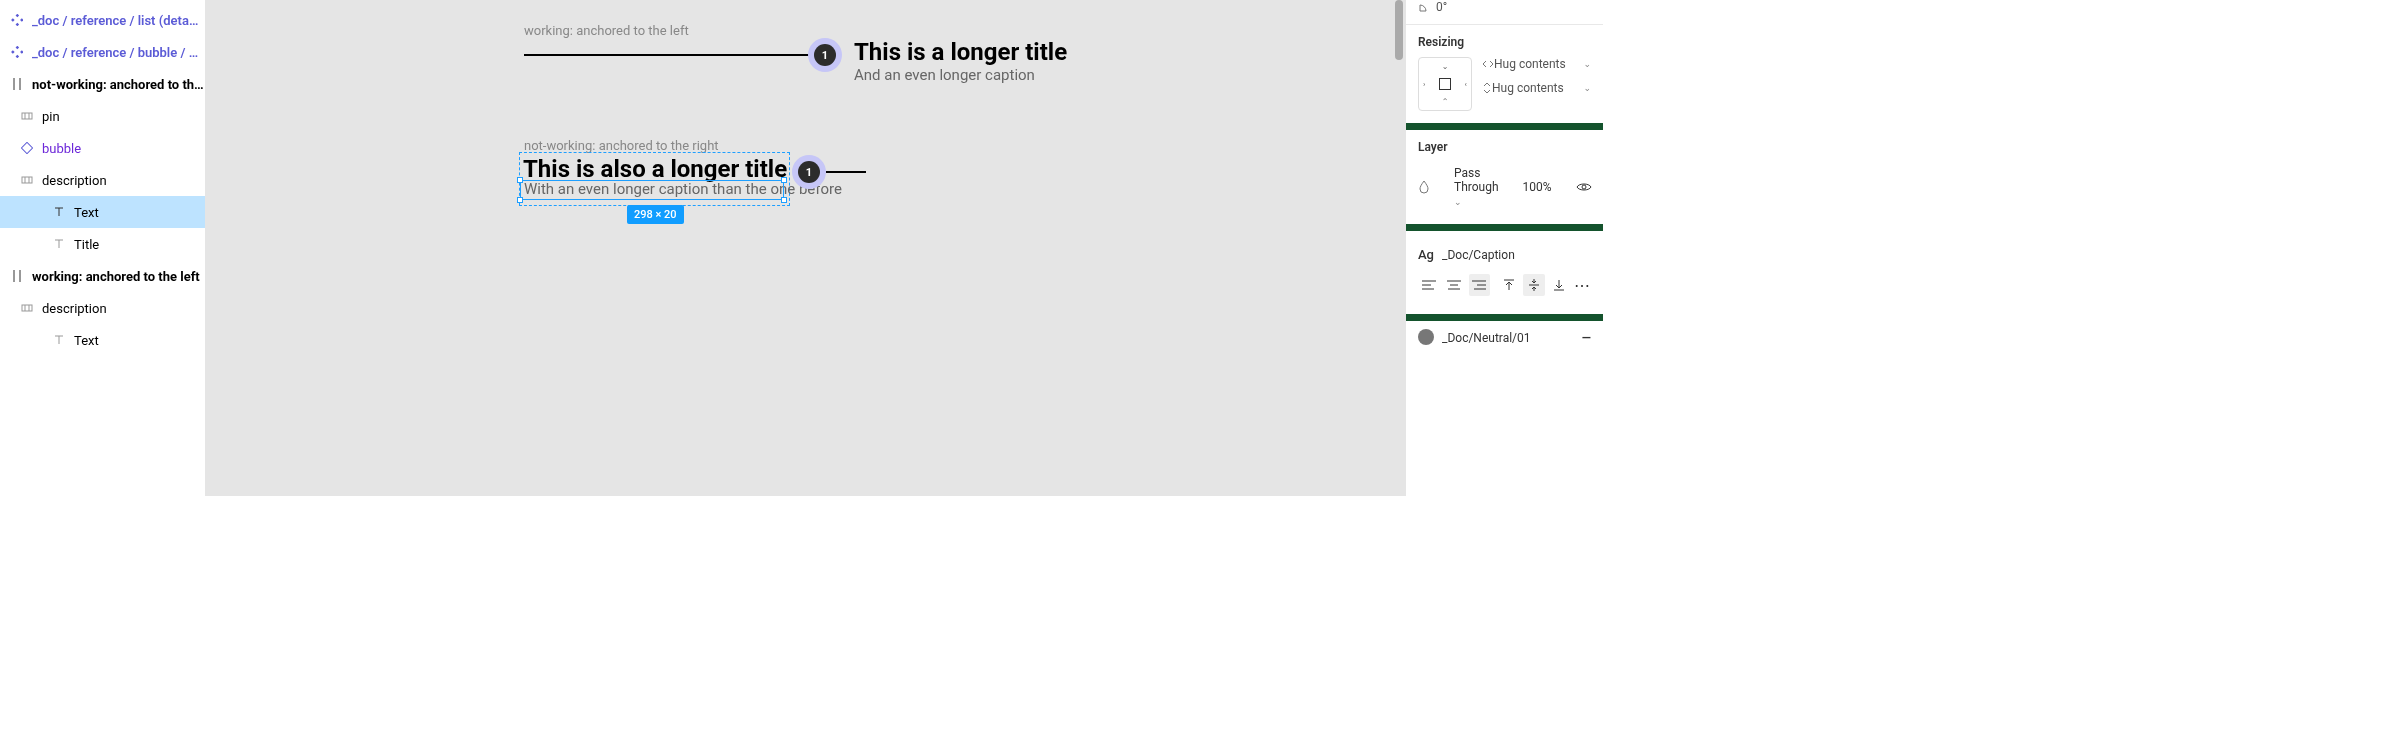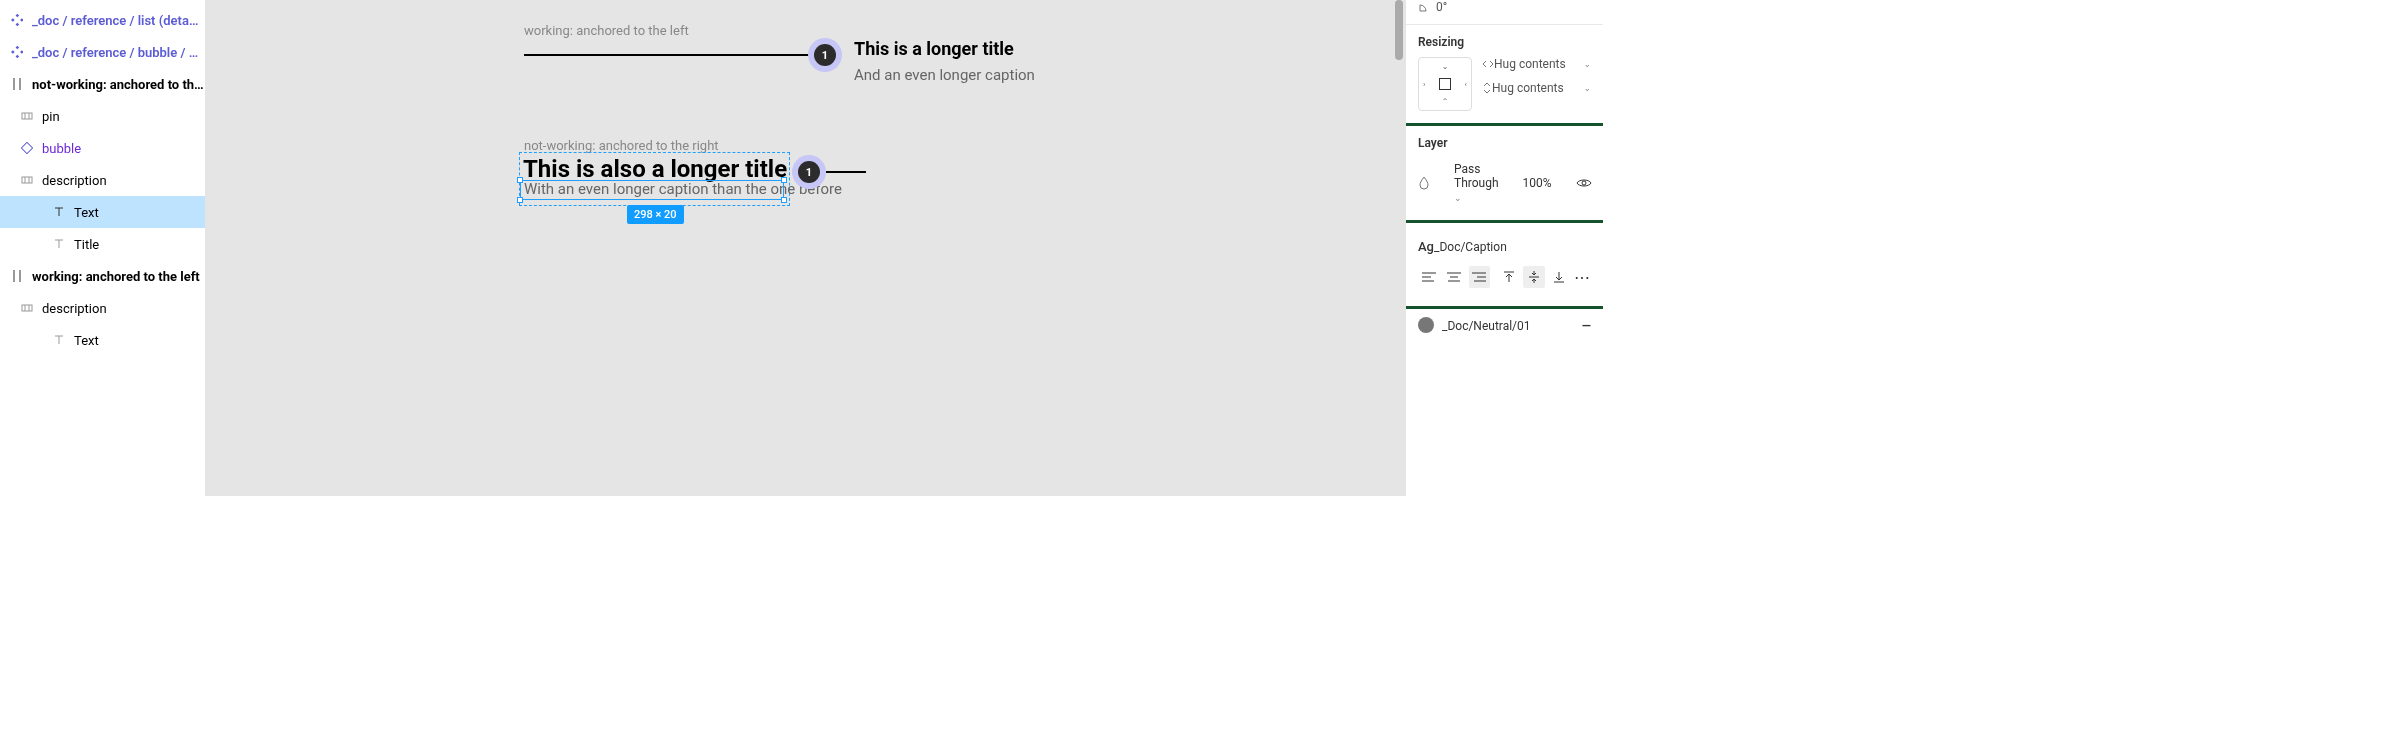--- a/index.html
+++ b/index.html
@@ -86,21 +86,21 @@
     background: #2c2c2c;
     color: #fff;
     display: flex; align-items: center; justify-content: center;
     font-weight: 700;
     font-size: 11px;
   }
   .bubble1 { left: 602px; top: 38px; }
   .title1 {
     position: absolute;
     left: 648px; top: 38px;
-    font-size: 18px;
+    font-size: 24px;
     font-weight: 700;
   }
   .cap1 {
     position: absolute;
     left: 648px; top: 66px;
     font-size: 15px;
     color: #666;
   }
 
   
@@ -161,21 +161,21 @@
   
   .right-panel {
     width: 198px;
     flex: 0 0 198px;
     background: #fff;
     border-left: 1px solid #e5e5e5;
     font-size: 12px;
     color: #333;
   }
   .rp-section {
-    border-bottom: 3px solid #14532d;
+    border-bottom: 7px solid #14532d;
     padding: 10px 0 12px 0;
   }
   .rp-title {
     font-weight: 600;
     padding: 0 12px 8px 12px;
     font-size: 12px;
   }
   .rotation-row {
     padding: 0 12px 10px 12px;
     display: flex; align-items: center; gap: 6px;
@@ -215,21 +215,21 @@
   .hug-row .chev { margin-left: auto; color: #888; font-size: 9px; }
   .layer-blend {
     display: flex;
     align-items: center;
     padding: 4px 12px;
     gap: 24px;
   }
   .layer-blend .lbl { flex: 1; }
   .layer-blend .pct { }
   .txt-style-row {
-    display: flex; align-items: center; padding: 6px 12px;
+    display: flex; align-items: center; gap: 8px; padding: 6px 12px;
   }
   .align-row {
     display: flex; align-items: center; padding: 6px 12px; gap: 4px;
   }
   .align-btn {
     width: 22px; height: 22px;
     display: flex; align-items: center; justify-content: center;
     border-radius: 2px;
   }
   .align-btn.active { background: #eee; }

